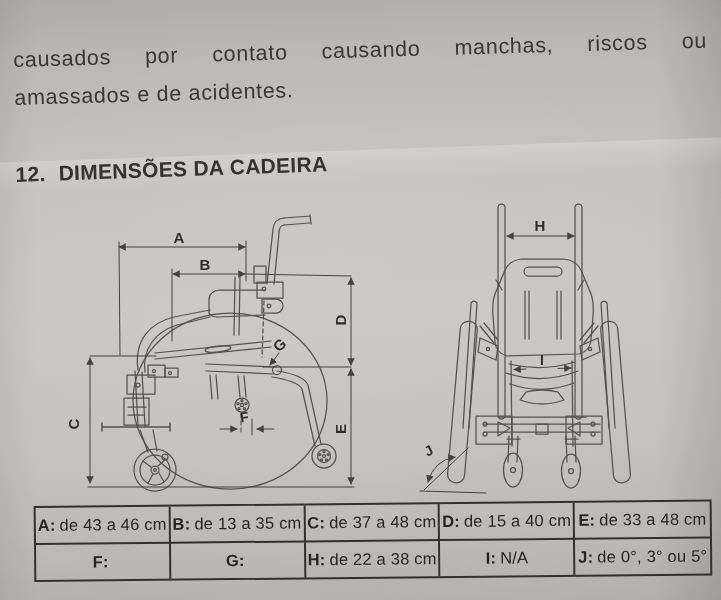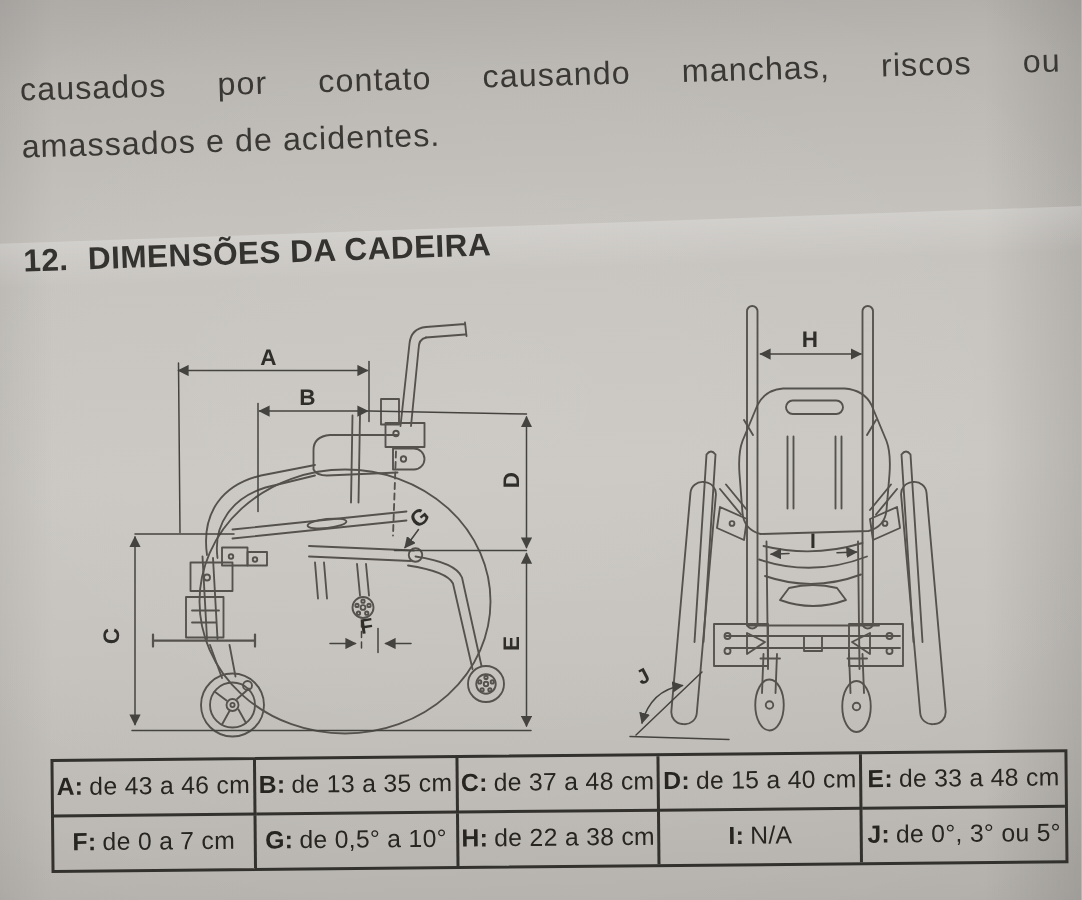--- a/index.html
+++ b/index.html
@@ -282,25 +282,23 @@
     <div class="cell">
         <b>D:</b>
         <span>de 15 a 40 cm</span>
       </div>
     <div class="cell">
         <b>E:</b>
         <span>de 33 a 48 cm</span>
       </div>
     <div class="cell">
         <b>F:</b>
-        <span>de 0 a 7 cm</span>
       </div>
     <div class="cell">
         <b>G:</b>
-        <span>de 0,5° a 10°</span>
       </div>
     <div class="cell">
         <b>H:</b>
         <span>de 22 a 38 cm</span>
       </div>
     <div class="cell">
         <b>I:</b>
         <span>N/A</span>
       </div>
     <div class="cell">

